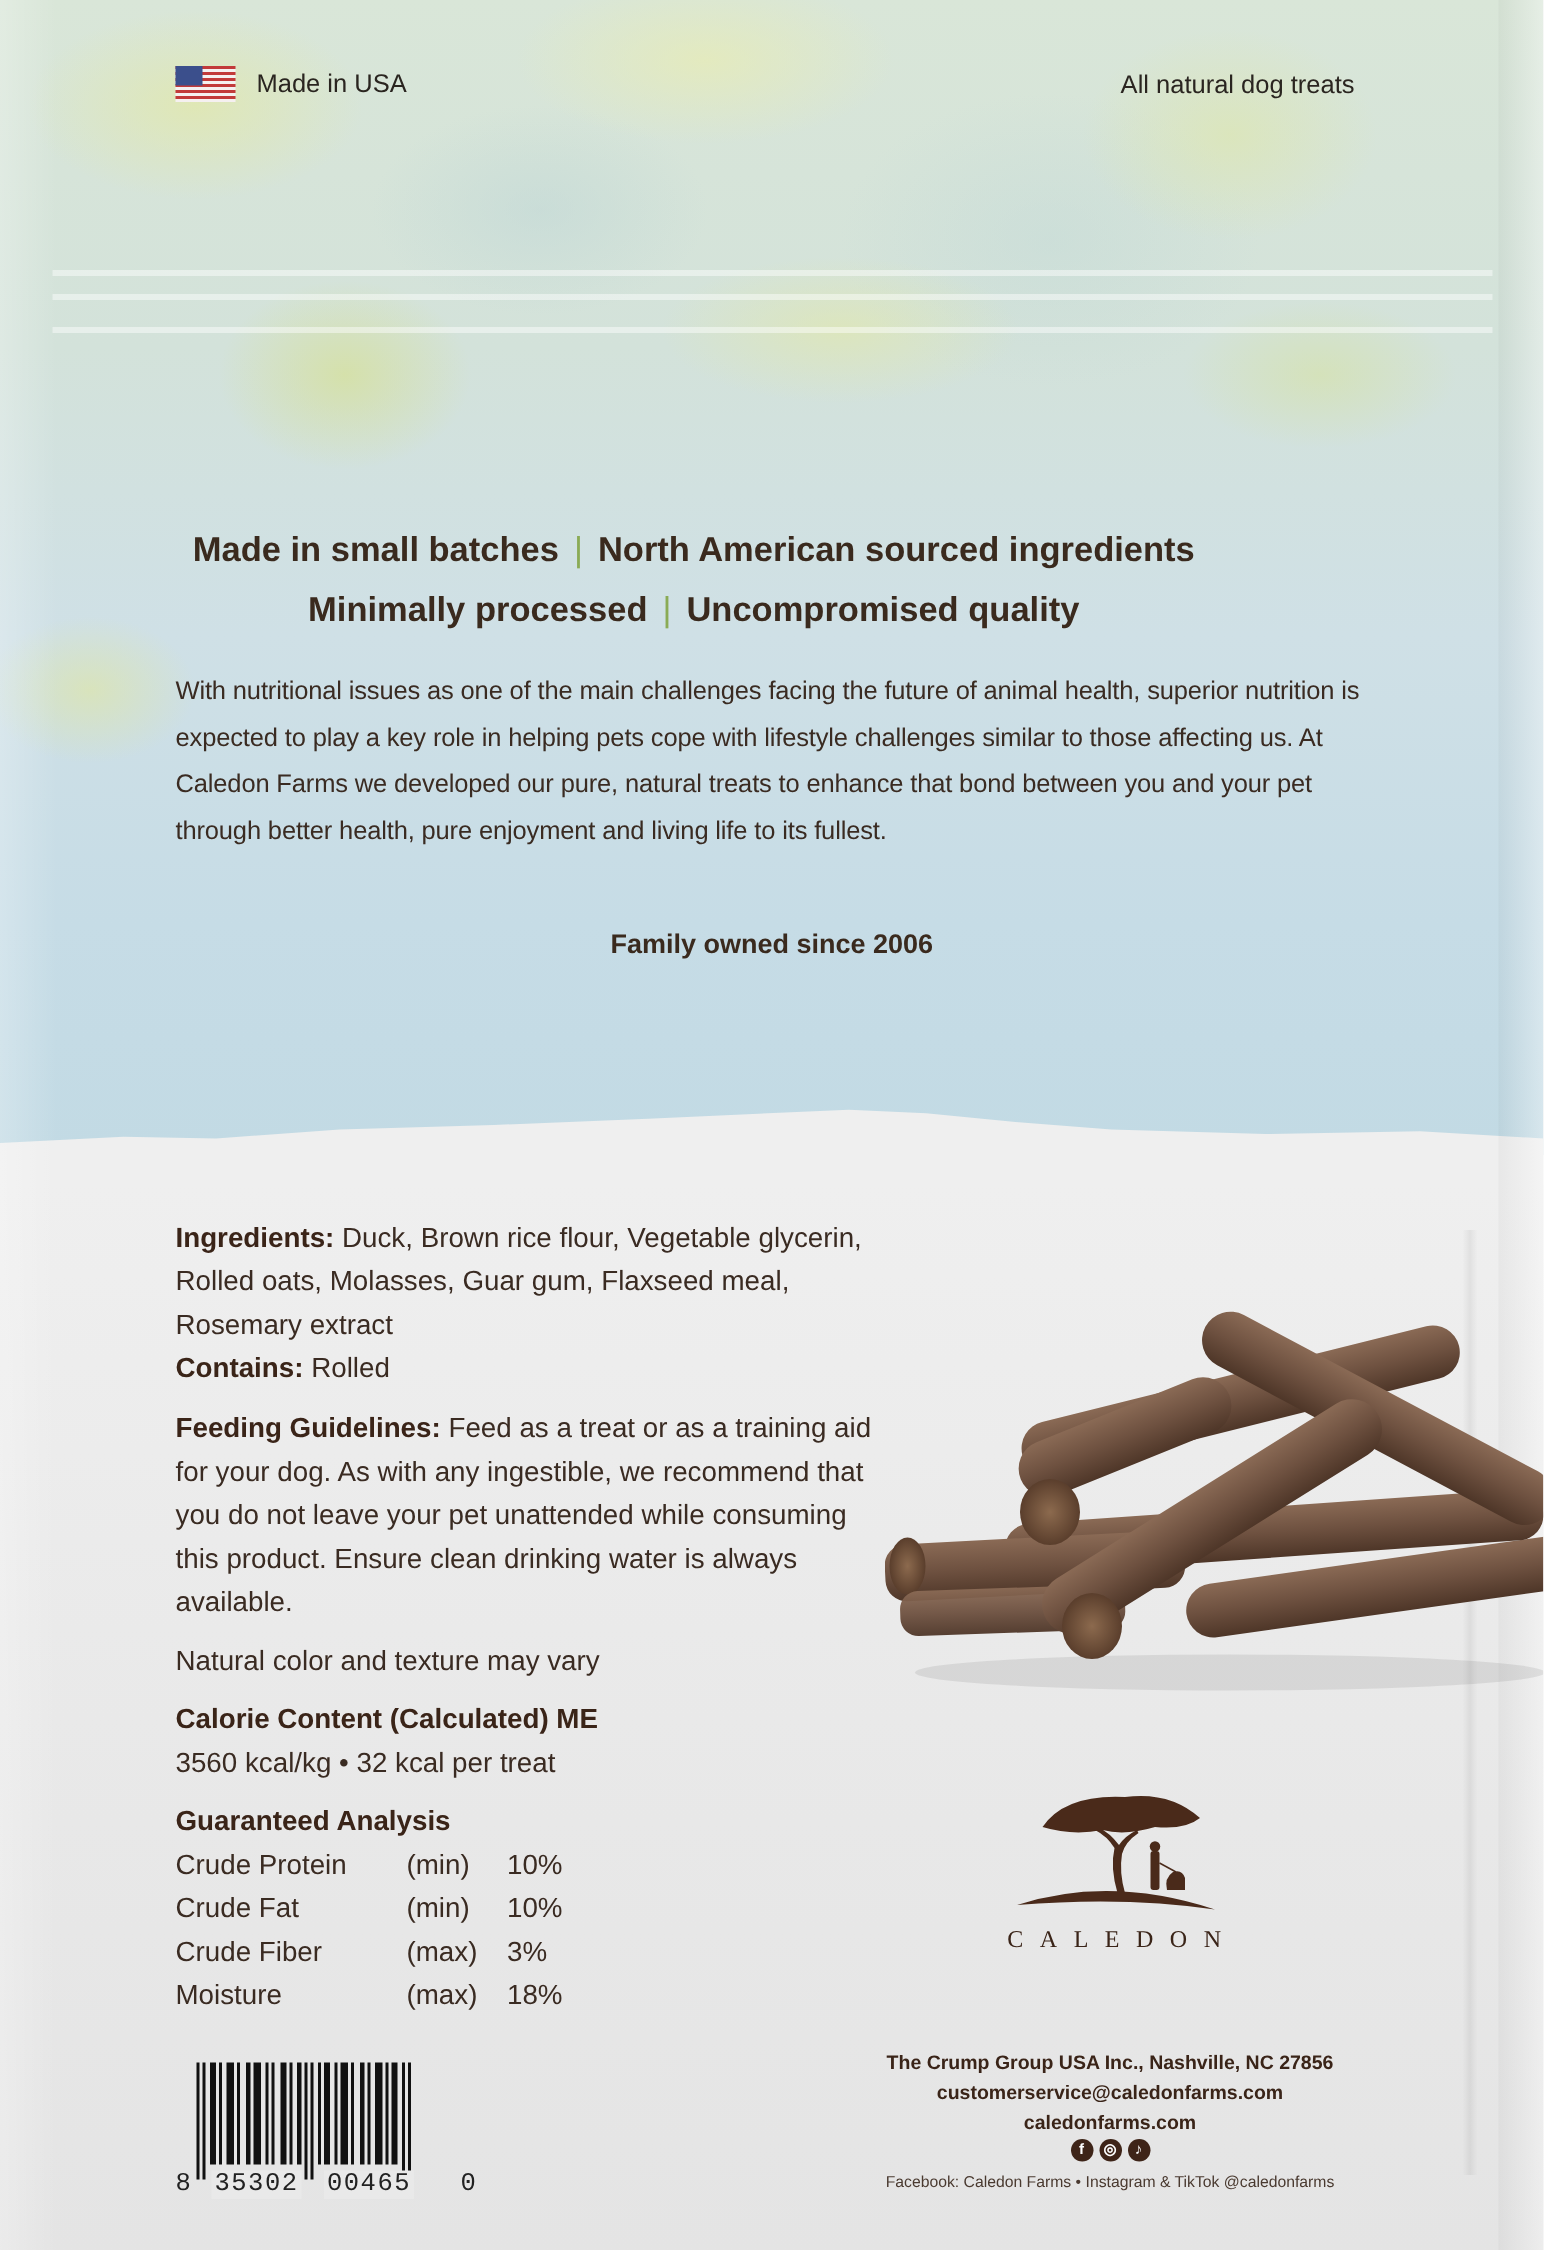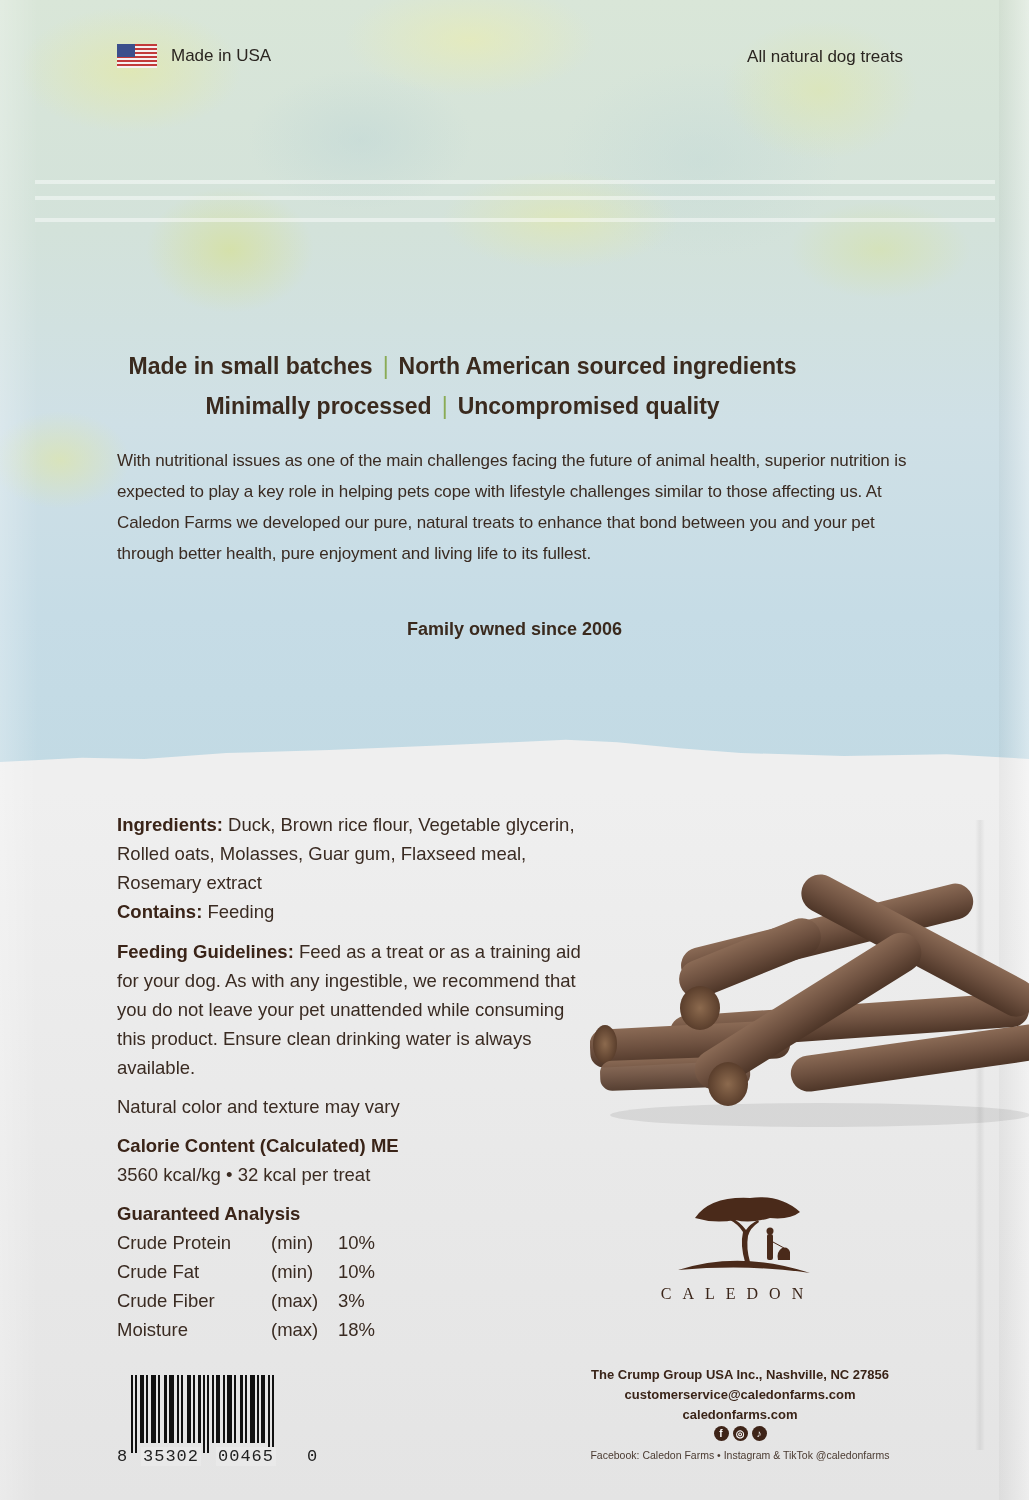--- a/index.html
+++ b/index.html
@@ -81,21 +81,21 @@
   .digits .d0 { position: absolute; left: 0; }
   .digits .d1 { position: absolute; left: 24px; letter-spacing: 1px; background: #e9e9e9; padding: 0 2px; }
   .digits .d2 { position: absolute; left: 99px; letter-spacing: 1px; background: #e9e9e9; padding: 0 2px; }
   .digits .d3 { position: absolute; left: 190px; }
 
   
   .treats { position: absolute; left: 590px; top: 830px; width: 439px; height: 300px; }
 
   
   .logo { position: absolute; left: 640px; top: 1190px; width: 190px; height: 160px; }
-  .logo .caledon { position: absolute; left: 10px; top: 95px; width: 175px; text-align: center; font-family: "Liberation Serif", serif; font-size: 16px; letter-spacing: 11px; color: #3a2418; }
+  .logo .caledon { position: absolute; left: 10px; top: 95px; width: 175px; text-align: right; font-family: "Liberation Serif", serif; font-size: 16px; letter-spacing: 11px; color: #3a2418; }
   .logo .farms { position: absolute; left: 0; top: 110px; width: 190px; text-align: center; font-family: "DejaVu Serif", serif; font-style: italic; font-size: 30px; color: #4a2a1a; letter-spacing: 1px; }
 
   
   .contact { position: absolute; left: 580px; top: 1365px; width: 320px; text-align: center; font-size: 13px; line-height: 20px; color: #3a2418; font-weight: bold; }
   .contact .line { display: block; }
   .social { display: flex; justify-content: center; gap: 4px; margin-top: 1px; height: 17px; }
   .social span { width: 15px; height: 15px; border-radius: 50%; background: #3e2418; color: #fff; font-size: 10px; line-height: 15px; text-align: center; font-weight: bold; }
   .social-text { font-size: 10.5px; font-weight: normal; color: #4a3a30; margin-top: 2px; }
 </style>
 </head>
@@ -127,21 +127,21 @@
     <span>Minimally processed</span><span class="sep">|</span><span>Uncompromised quality</span>
   </div>
 
   <p class="story">With nutritional issues as one of the main challenges facing the future of animal health, superior nutrition is expected to play a key role in helping pets cope with lifestyle challenges similar to those affecting us. At Caledon Farms we developed our pure, natural treats to enhance that bond between you and your pet through better health, pure enjoyment and living life to its fullest.</p>
   <div class="family">Family owned since 2006</div>
 
   <div class="info ingredients">
     <b>Ingredients:</b>
     <span>Duck, Brown rice flour, Vegetable glycerin, Rolled oats, Molasses, Guar gum, Flaxseed meal, Rosemary extract</span><br>
     <b>Contains:</b>
-    <span>Feeding</span>
+    <span>Rolled</span>
   </div>
 
   <div class="info feeding">
     <b>Feeding Guidelines:</b>
     <span>Feed as a treat or as a training aid for your dog. As with any ingestible, we recommend that you do not leave your pet unattended while consuming this product. Ensure clean drinking water is always available.</span>
   </div>
 
   <div class="info natural">Natural color and texture may vary</div>
 
   <div class="info calorie">

